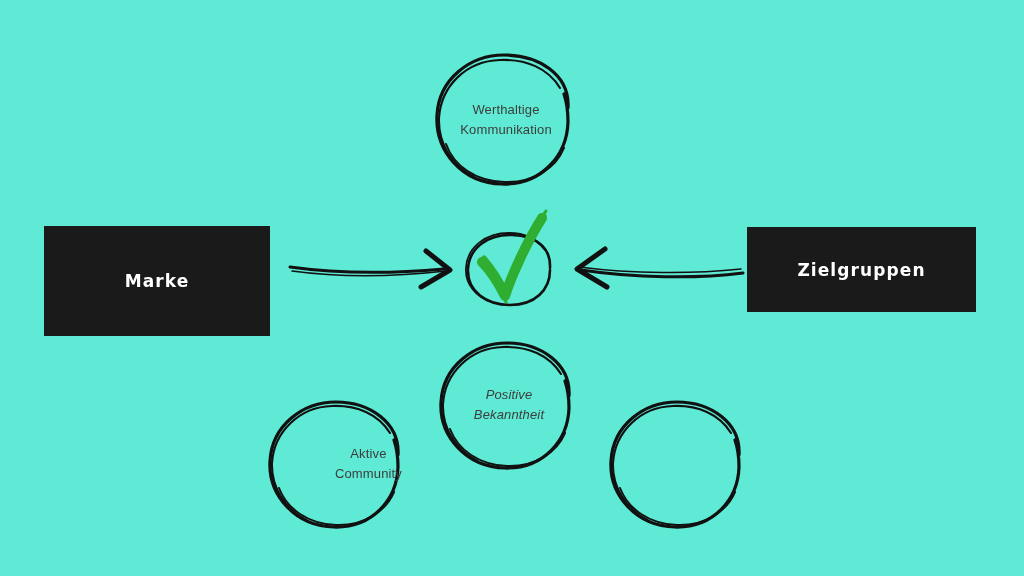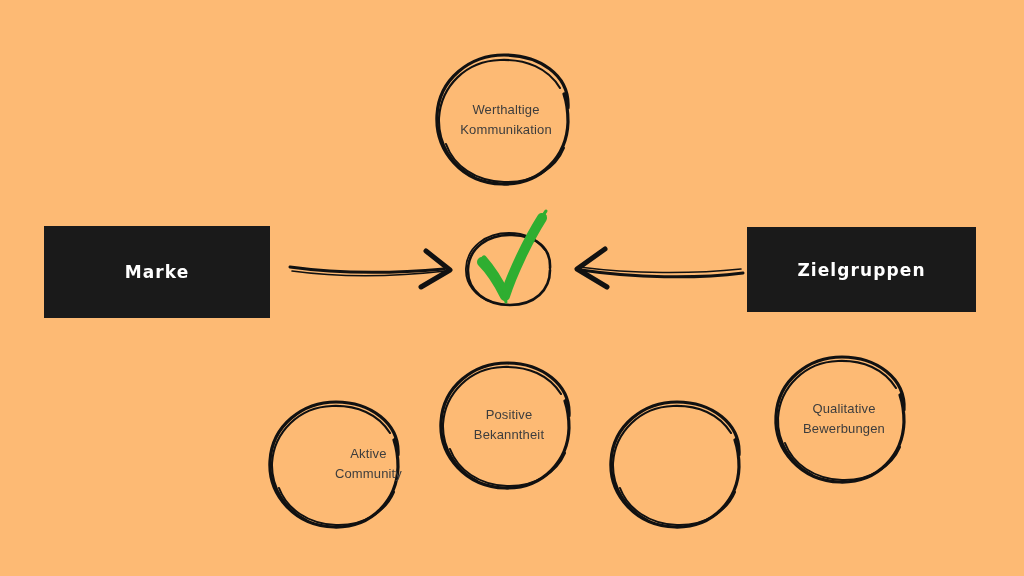--- a/index.html
+++ b/index.html
@@ -4,21 +4,21 @@
 <style>
   html, body {
     margin: 0;
     padding: 0;
     background: #ffffff;
   }
   #stage {
     position: relative;
     width: 1024px;
     height: 576px;
-    background: #fdba74;
+    background: #5eead4;
     overflow: hidden;
     font-family: "Liberation Sans", sans-serif;
   }
 
   
   .node {
     position: absolute;
     display: flex;
     align-items: center;
     justify-content: center;
@@ -79,21 +79,21 @@
   <div class="node" style="left:430px; top:52px; width:152px; height:135px;">
     <svg class="sketch" viewBox="0 0 152 135">
       <path d="M138 56 C140 22 108 3 74 3 C40 3 9 27 7 63 C5 99 32 131 72 132 C112 133 137 103 138 70 C138 58 136 48 134 42" fill="none" stroke="#111111" stroke-width="3.2" stroke-linecap="round"></path>
       <path d="M130 36 C118 16 96 7 70 8 C36 9 11 34 9 66 C8 91 22 114 44 125" fill="none" stroke="#111111" stroke-width="2.1" stroke-linecap="round"></path>
       <path d="M16 92 C24 114 45 129 74 130 C104 131 126 116 134 96" fill="none" stroke="#111111" stroke-width="2" stroke-linecap="round"></path>
     </svg>
     <div class="label"><span>Werthaltige</span>
 <span>Kommunikation</span></div>
   </div>
 
-  <div class="box" style="left:44px; top:226px; width:226px; height:92px;">
+  <div class="box" style="left:44px; top:226px; width:226px; height:110px;">
     <span class="box-label">Marke</span>
   </div>
 
   <div class="box" style="left:747px; top:227px; width:229px; height:85px;">
     <span class="box-label">Zielgruppen</span>
   </div>
 
   <svg class="arrow" style="left:288px; top:243px; width:175px; height:50px;" viewBox="0 0 175 50">
     <path d="M2 24 C45 30 100 31 156 26" fill="none" stroke="#111111" stroke-width="3" stroke-linecap="round"></path>
     <path d="M4 28 C48 34 104 34 158 28" fill="none" stroke="#111111" stroke-width="1.6" stroke-linecap="round"></path>
@@ -127,41 +127,32 @@
   <div class="node" style="left:264px; top:399px; width:148px; height:130px;justify-content:flex-end;">
     <svg class="sketch" viewBox="0 0 148 130">
       <path d="M134 56 C136 24 106 3 72 3 C39 3 8 26 6 62 C4 96 31 127 70 128 C109 129 133 100 134 68 C134 57 132 47 130 41" fill="none" stroke="#111111" stroke-width="3.2" stroke-linecap="round"></path>
       <path d="M126 34 C114 15 93 6 68 7 C35 8 10 33 8 64 C7 88 21 110 42 121" fill="none" stroke="#111111" stroke-width="2.1" stroke-linecap="round"></path>
       <path d="M15 89 C23 110 44 125 72 126 C100 127 122 112 130 93" fill="none" stroke="#111111" stroke-width="2" stroke-linecap="round"></path>
     </svg>
     <div class="label"><span>Aktive</span>
 <span>Community</span></div>
   </div>
 
-  <div class="node" style="left:435px; top:360px; width:148px; height:130px;">
+  <div class="node" style="left:435px; top:340px; width:148px; height:130px;font-style:italic;">
     <svg class="sketch" viewBox="0 0 148 130">
       <path d="M134 56 C136 24 106 3 72 3 C39 3 8 26 6 62 C4 96 31 127 70 128 C109 129 133 100 134 68 C134 57 132 47 130 41" fill="none" stroke="#111111" stroke-width="3.2" stroke-linecap="round"></path>
       <path d="M126 34 C114 15 93 6 68 7 C35 8 10 33 8 64 C7 88 21 110 42 121" fill="none" stroke="#111111" stroke-width="2.1" stroke-linecap="round"></path>
       <path d="M15 89 C23 110 44 125 72 126 C100 127 122 112 130 93" fill="none" stroke="#111111" stroke-width="2" stroke-linecap="round"></path>
     </svg>
     <div class="label"><span>Positive</span>
 <span>Bekanntheit</span></div>
   </div>
 
   <div class="node" style="left:605px; top:399px; width:148px; height:130px;">
     <svg class="sketch" viewBox="0 0 148 130">
       <path d="M134 56 C136 24 106 3 72 3 C39 3 8 26 6 62 C4 96 31 127 70 128 C109 129 133 100 134 68 C134 57 132 47 130 41" fill="none" stroke="#111111" stroke-width="3.2" stroke-linecap="round"></path>
       <path d="M126 34 C114 15 93 6 68 7 C35 8 10 33 8 64 C7 88 21 110 42 121" fill="none" stroke="#111111" stroke-width="2.1" stroke-linecap="round"></path>
       <path d="M15 89 C23 110 44 125 72 126 C100 127 122 112 130 93" fill="none" stroke="#111111" stroke-width="2" stroke-linecap="round"></path>
     </svg>
   </div>
 
-  <div class="node" style="left:770px; top:354px; width:148px; height:130px;">
-    <svg class="sketch" viewBox="0 0 148 130">
-      <path d="M134 56 C136 24 106 3 72 3 C39 3 8 26 6 62 C4 96 31 127 70 128 C109 129 133 100 134 68 C134 57 132 47 130 41" fill="none" stroke="#111111" stroke-width="3.2" stroke-linecap="round"></path>
-      <path d="M126 34 C114 15 93 6 68 7 C35 8 10 33 8 64 C7 88 21 110 42 121" fill="none" stroke="#111111" stroke-width="2.1" stroke-linecap="round"></path>
-      <path d="M15 89 C23 110 44 125 72 126 C100 127 122 112 130 93" fill="none" stroke="#111111" stroke-width="2" stroke-linecap="round"></path>
-    </svg>
-    <div class="label"><span>Qualitative</span>
-<span>Bewerbungen</span></div>
-  </div>
 
 </div>
 
 </body></html>

